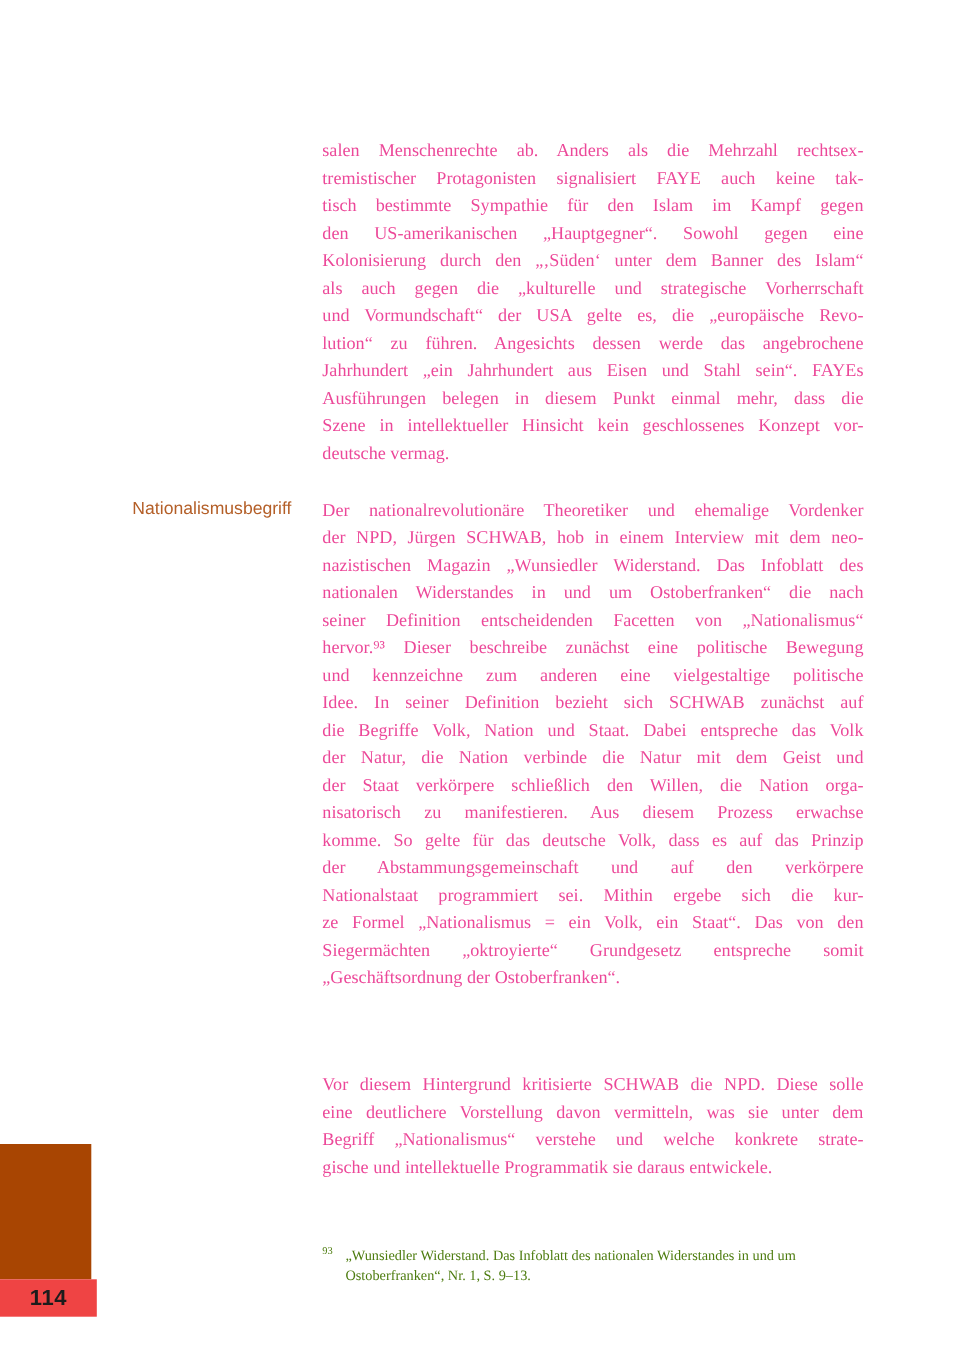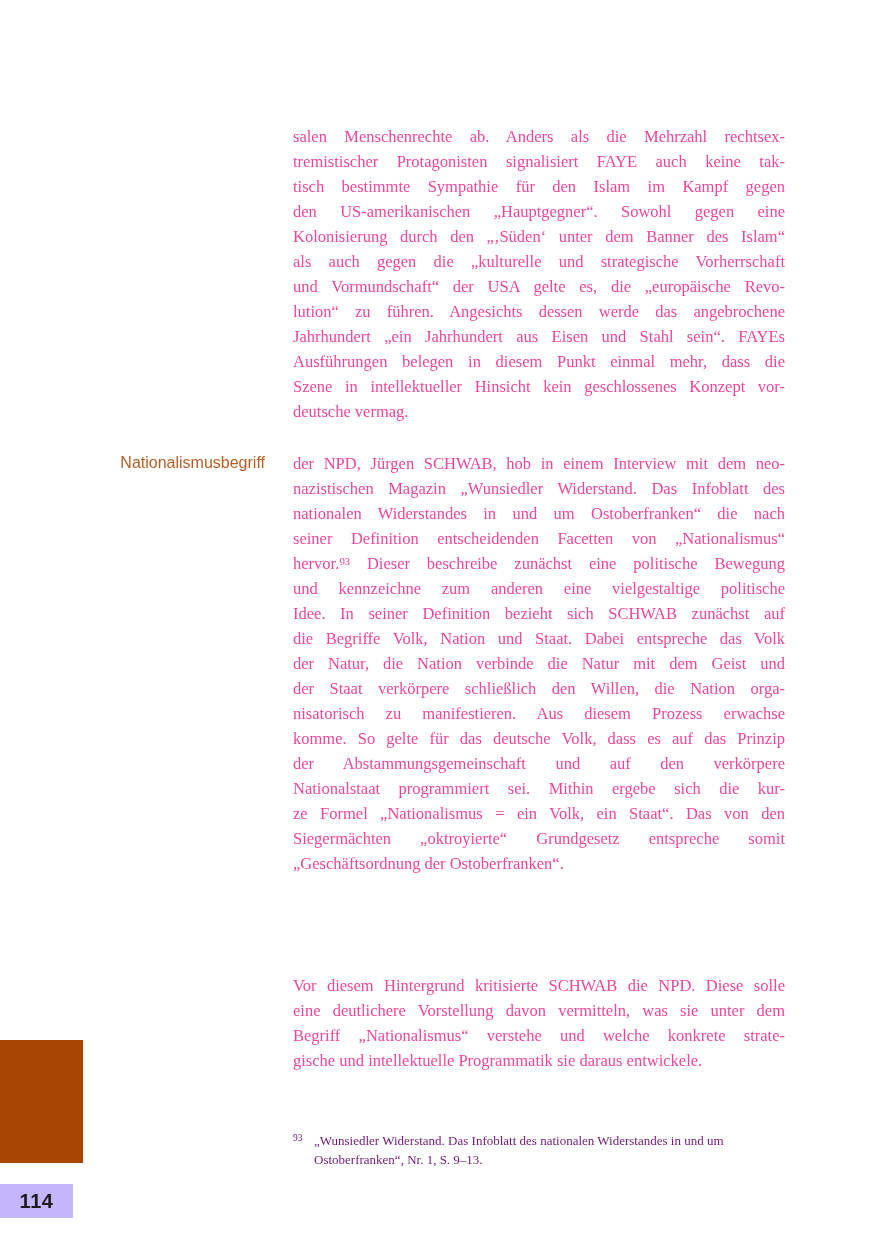--- a/index.html
+++ b/index.html
@@ -42,21 +42,21 @@
   .footnote {
     position: absolute;
     left: 293px;
     top: 1131px;
     width: 500px;
     display: flex;
     align-items: flex-start;
     font-family: "Liberation Serif", serif;
     font-size: 13px;
     line-height: 19px;
-    color: #701a75;
+    color: #4d7c0f;
   }
   .fn-marker {
     font-size: 9.5px;
     line-height: 19px;
     vertical-align: top;
     position: relative;
     top: -2px;
     width: 21px;
     flex: 0 0 21px;
   }
@@ -67,27 +67,26 @@
     left: 0;
     top: 1040px;
     width: 83px;
     height: 123px;
     background: #a84502;
   }
   .pagenum-box {
     position: absolute;
     left: 0;
     top: 1163px;
-    width: 73px;
+    width: 88px;
     height: 34px;
-    background: #c4b5fd;
+    background: #ef4444;
     display: flex;
     align-items: center;
     justify-content: center;
-    margin-top: 21px;
   }
   .pagenum-box span {
     font-family: "Liberation Sans", sans-serif;
     font-weight: bold;
     font-size: 20px;
     color: #1c1c1c;
     letter-spacing: 0.5px;
   }
 </style>
 </head>
@@ -108,20 +107,21 @@
       <div class="tline">Ausführungen belegen in diesem Punkt einmal mehr, dass die</div>
       <div class="tline">Szene in intellektueller Hinsicht kein geschlossenes Konzept vor-</div>
       <div class="tline tline-last">deutsche vermag.</div>
     </div>
 
   <div class="margin-note">
       <div class="tline tline-last">Nationalismusbegriff</div>
     </div>
 
   <div class="para p2">
+      <div class="tline">Der nationalrevolutionäre Theoretiker und ehemalige Vordenker</div>
       <div class="tline">der NPD, Jürgen SCHWAB, hob in einem Interview mit dem neo-</div>
       <div class="tline">nazistischen Magazin „Wunsiedler Widerstand. Das Infoblatt des</div>
       <div class="tline">nationalen Widerstandes in und um Ostoberfranken“ die nach</div>
       <div class="tline">seiner Definition entscheidenden Facetten von „Nationalismus“</div>
       <div class="tline">hervor.⁹³ Dieser beschreibe zunächst eine politische Bewegung</div>
       <div class="tline">und kennzeichne zum anderen eine vielgestaltige politische</div>
       <div class="tline">Idee. In seiner Definition bezieht sich SCHWAB zunächst auf</div>
       <div class="tline">die Begriffe Volk, Nation und Staat. Dabei entspreche das Volk</div>
       <div class="tline">der Natur, die Nation verbinde die Natur mit dem Geist und</div>
       <div class="tline">der Staat verkörpere schließlich den Willen, die Nation orga-</div>

